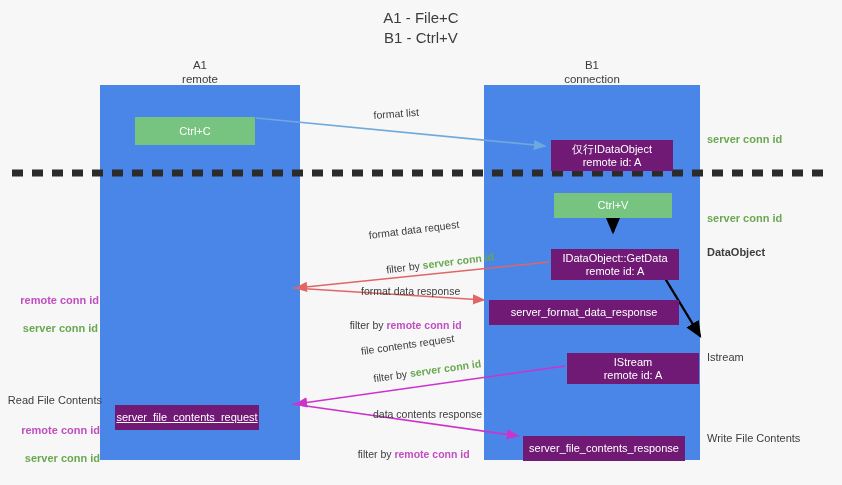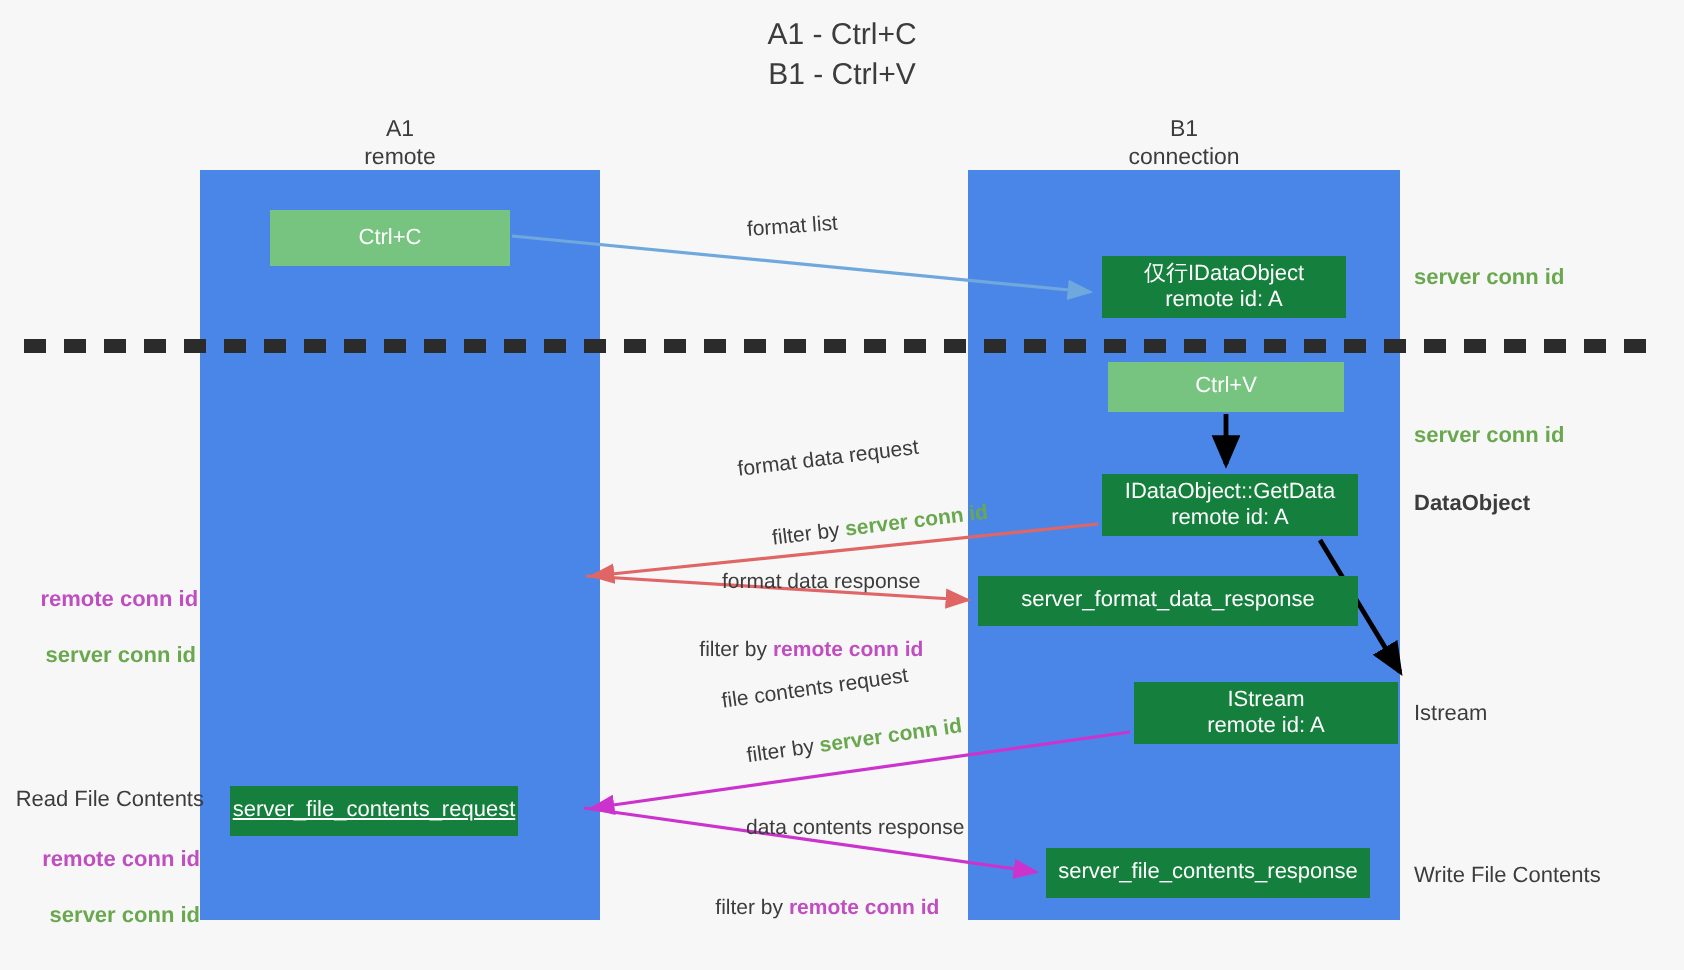--- a/index.html
+++ b/index.html
@@ -28,24 +28,24 @@
   
   .lane{background:#4a86e8;}
   #lane-a{left:100px;top:85px;width:200px;height:375px;}
   #lane-b{left:484px;top:85px;width:216px;height:375px;}
 
   
   .box{
     box-sizing:border-box;
     display:flex;align-items:center;justify-content:center;
     text-align:center;color:#ffffff;font-size:11px;line-height:13px;
-    white-space:pre-line;padding:2px 4px;
+    white-space:pre-line;padding:2px 4px;margin-top:12px;
   }
   .green{background:#76c47f;}
-  .orange{background:#15803d;}
+  .orange{background:#701a75;}
 
   #box-ctrlc{left:135px;top:105px;width:120px;height:28px;}
   #box-idataobject{left:551px;top:128px;width:122px;height:31px;}
   #box-ctrlv{left:554px;top:181px;width:118px;height:25px;}
   #box-getdata{left:551px;top:237px;width:128px;height:31px;}
   #box-fmt-req{left:129px;top:277px;width:162px;height:25px;}
   #box-fmt-res{left:489px;top:288px;width:190px;height:25px;}
   #box-istream{left:567px;top:341px;width:132px;height:31px;}
   #box-file-req{left:115px;top:393px;width:144px;height:25px;text-decoration:underline;}
   #box-file-res{left:523px;top:424px;width:162px;height:25px;}
@@ -84,21 +84,21 @@
   #e9{left:346px;top:433px;}
 
   
   #overlay{position:absolute;left:0;top:0;width:842px;height:485px;pointer-events:none;}
 </style>
 </head>
 <body>
 
 <div id="stage">
 
-  <div class="abs" id="title">A1 - Ctrl+C
+  <div class="abs" id="title">A1 - File+C
 B1 - Ctrl+V</div>
 
   <div class="abs lane" id="lane-a"></div>
   <div class="abs lane" id="lane-b"></div>
 
   <div class="abs lane-head" id="head-a">A1
 remote</div>
   <div class="abs lane-head" id="head-b">B1
 connection</div>
 

